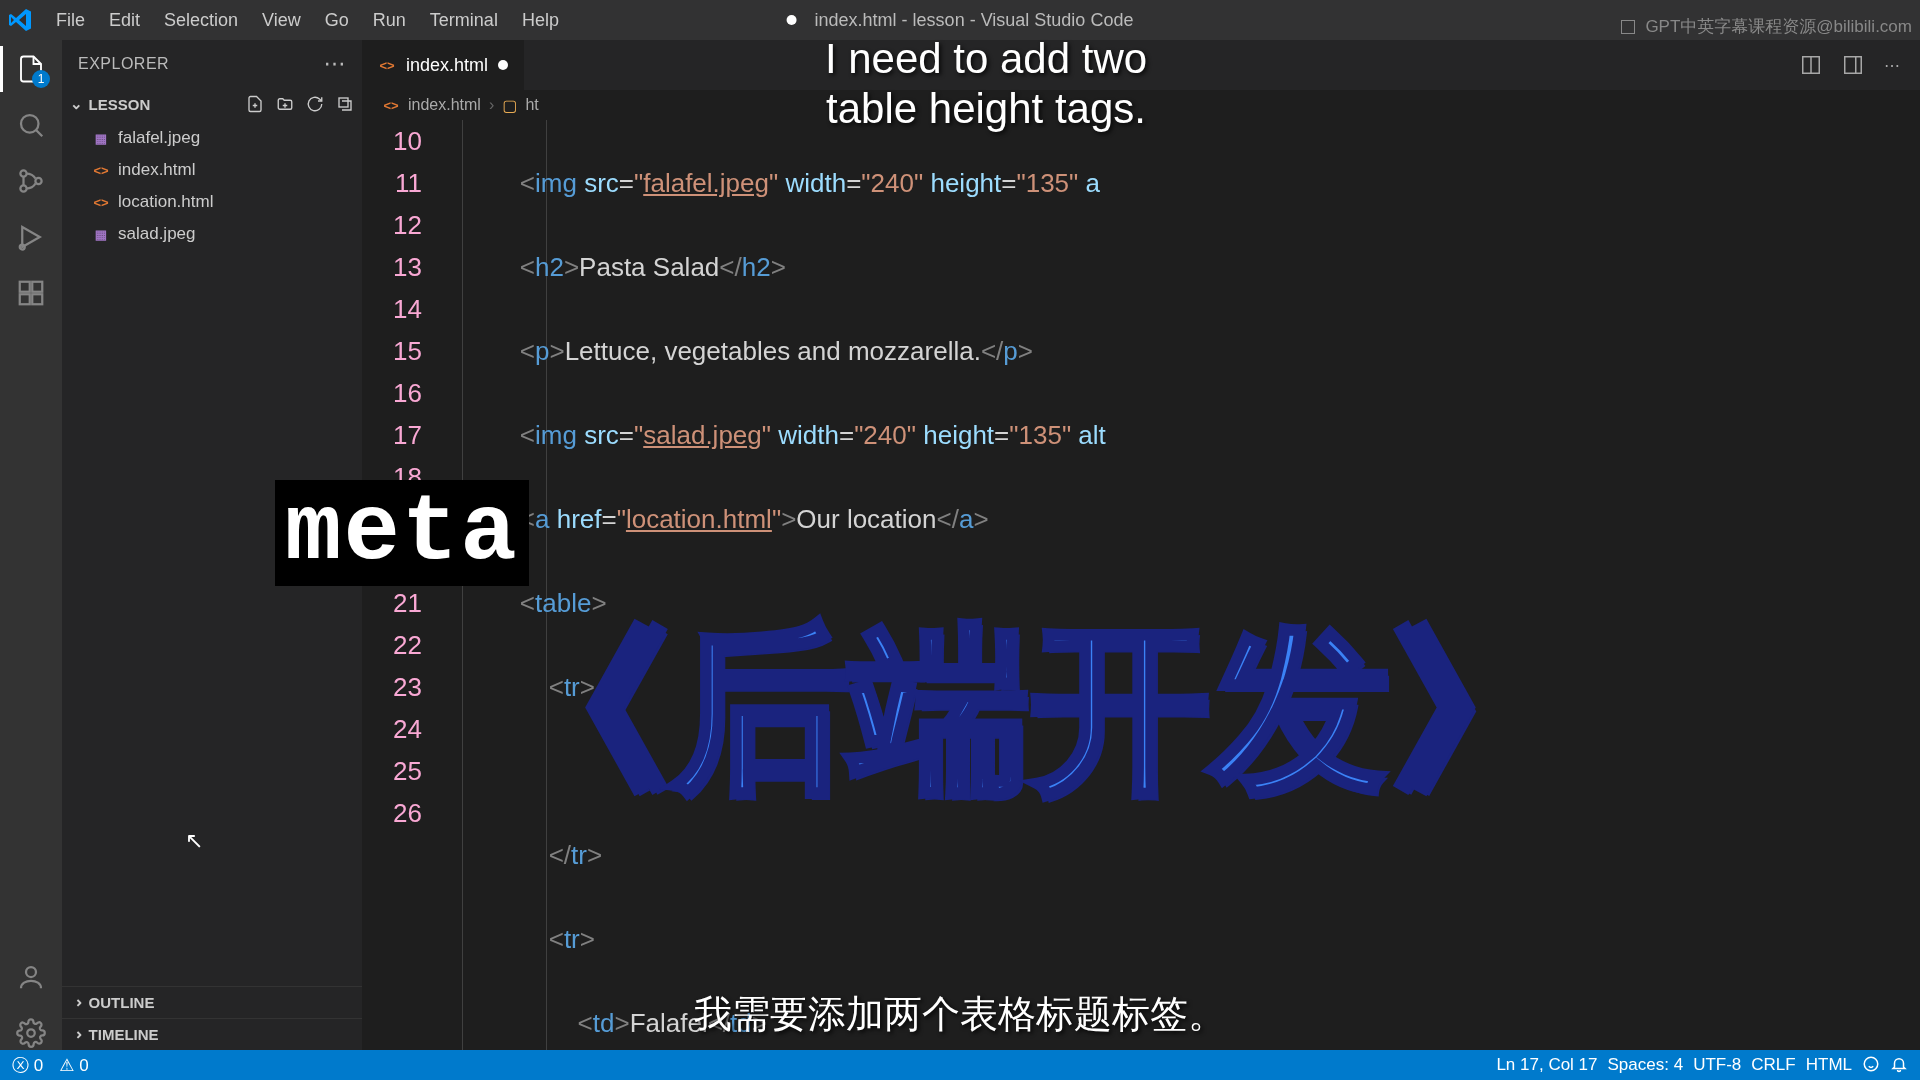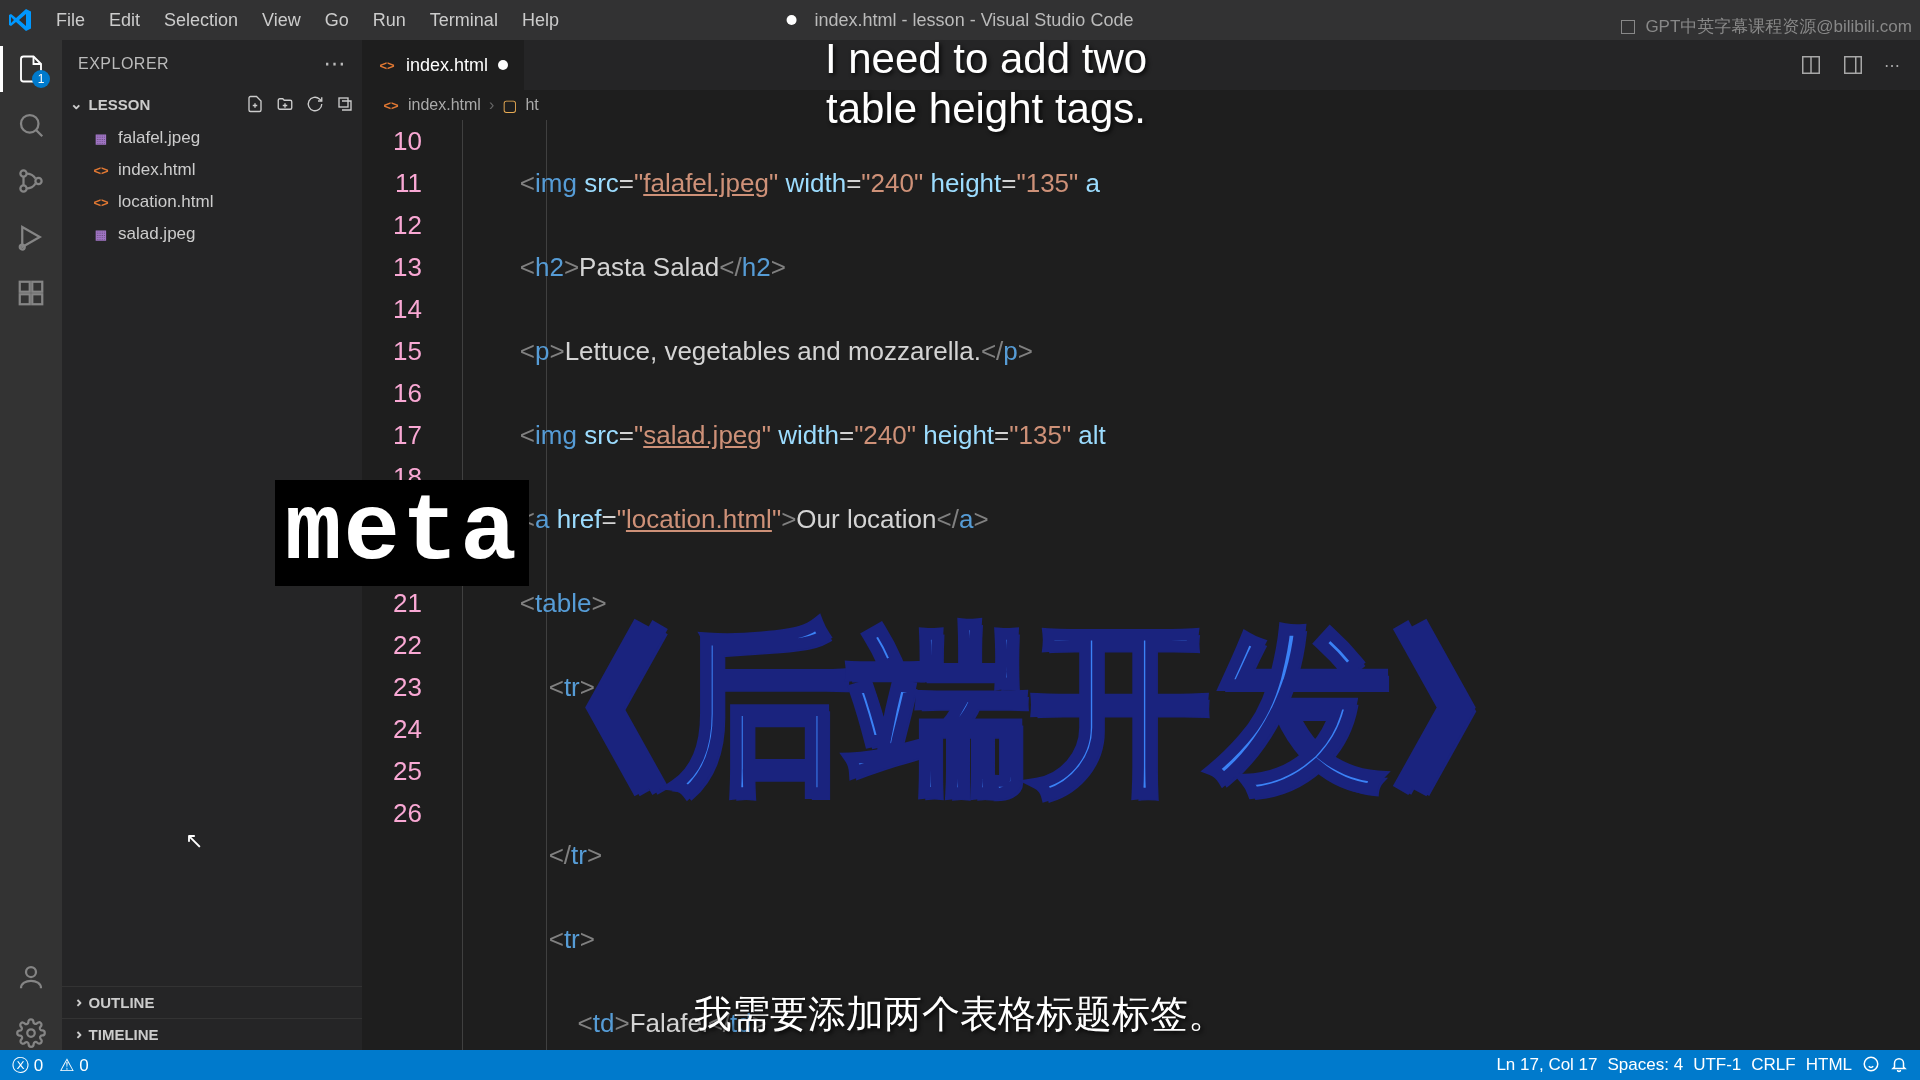--- a/index.html
+++ b/index.html
@@ -312,21 +312,21 @@
 <div class="overlay-course">《后端开发》</div>
 <div class="subtitle-cn">我需要添加两个表格标题标签。</div>
 <div class="cursor-arrow">↖</div>
 
 <div class="statusbar">
   <span>ⓧ <span>0</span></span>
   <span>⚠ <span>0</span></span>
   <div class="right">
     <span>Ln 17, Col 17</span>
     <span>Spaces: 4</span>
-    <span>UTF-1</span>
+    <span>UTF-8</span>
     <span>CRLF</span>
     <span>HTML</span>
     <span>
         <svg width="18" height="18" viewBox="0 0 24 24" fill="none" stroke="currentColor" stroke-width="2">
           <circle cx="12" cy="12" r="9"></circle>
           <path d="M9 10h.01M15 10h.01M9 15c1 1 2 1.5 3 1.5s2-.5 3-1.5"></path>
         </svg>
       </span>
     <span>
         <svg width="18" height="18" viewBox="0 0 24 24" fill="none" stroke="currentColor" stroke-width="2">

